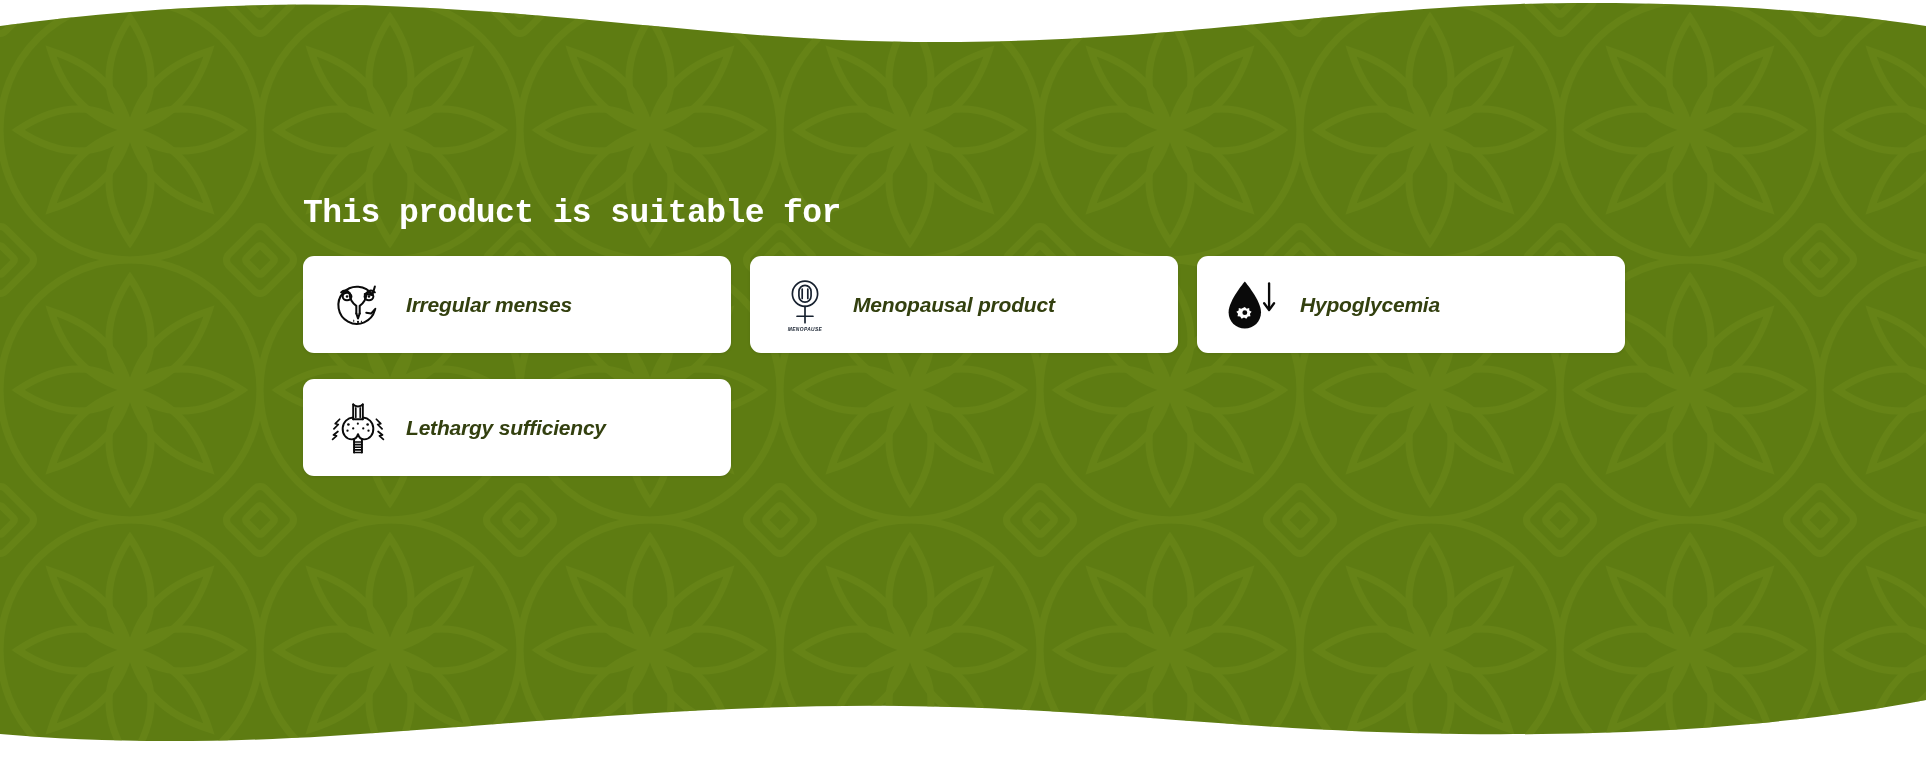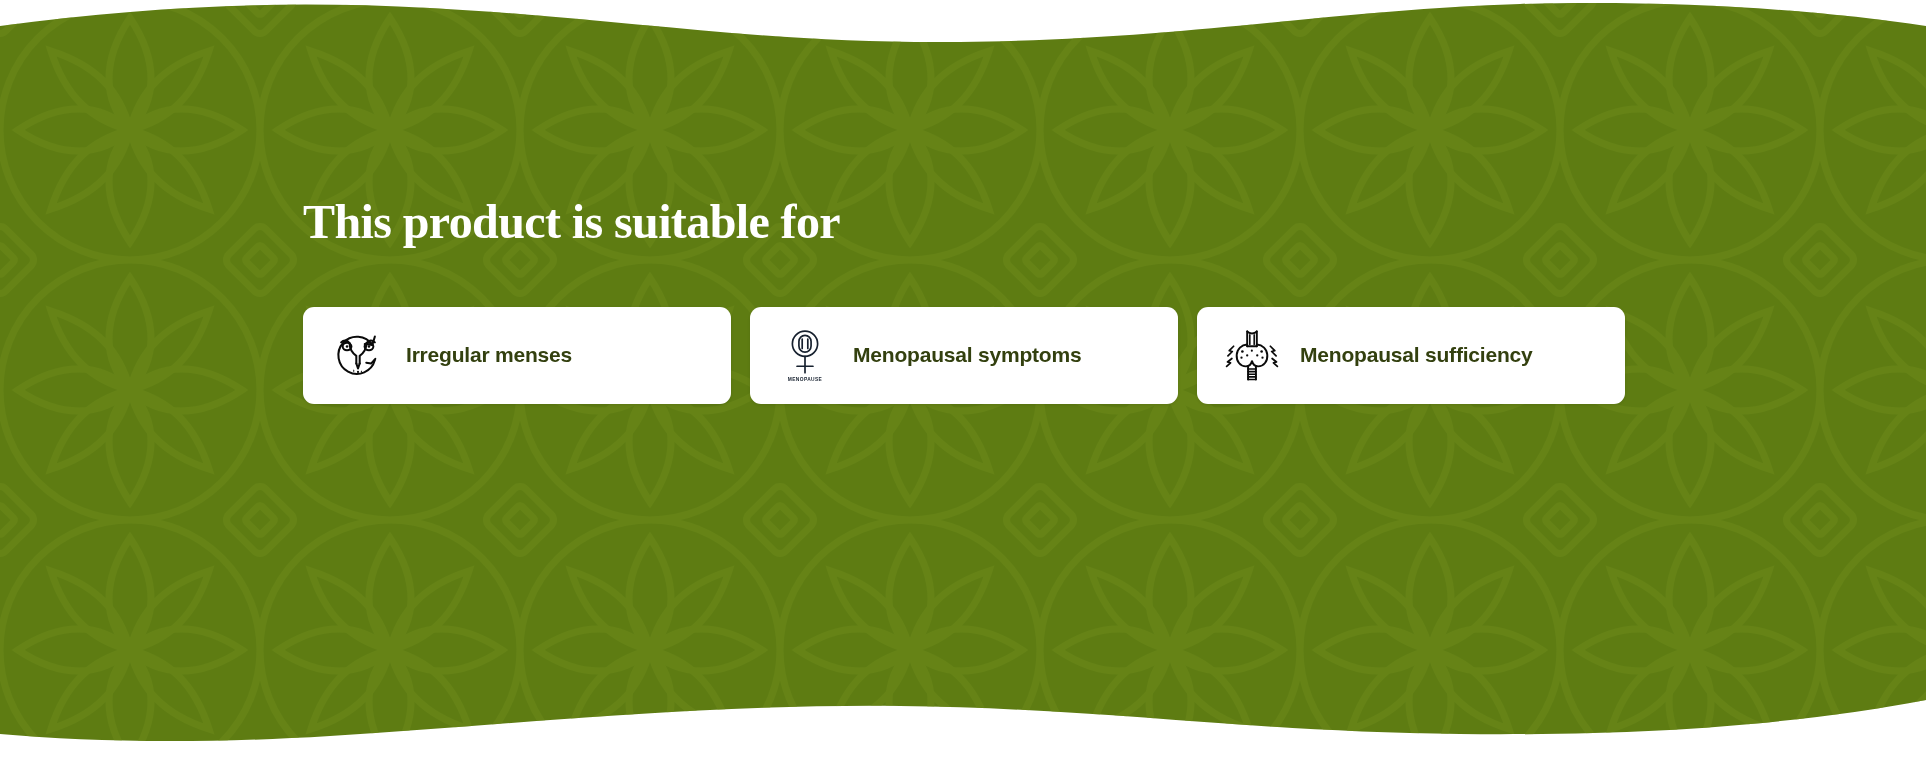--- a/index.html
+++ b/index.html
@@ -41,36 +41,37 @@
     position: absolute;
     top: 0; left: 0;
     width: 1926px;
     height: 764px;
     padding-left: 303px;
     padding-top: 196px;
   }
 
   .headline {
     color: #ffffff;
-    font-size: 48px;
+    font-size: 33px;
     font-weight: bold;
     letter-spacing: -0.6px;
     line-height: 1.1;
-    font-family: Liberation Serif, serif;
+    font-family: Liberation Mono, monospace;
     white-space: nowrap;
   }
 
   .card-grid {
-    margin-top: 58px;
+    margin-top: 24px;
     display: grid;
     grid-template-columns: repeat(3, 428px);
     grid-auto-rows: 97px;
     column-gap: 19px;
     row-gap: 26px;
     width: 1322px;
+    font-style: italic;
   }
 
   .card {
     background: #ffffff;
     border-radius: 11px;
     display: flex;
     align-items: center;
     padding-left: 27px;
     gap: 20px;
     box-shadow: 0 1px 3px rgba(0,0,0,0.10);
@@ -188,24 +189,44 @@
         <span class="card-icon">
           <svg width="50" height="58" viewBox="0 0 52 62" fill="none" stroke="#16202e" stroke-width="1.8" stroke-linecap="round" stroke-linejoin="round">
             <circle cx="26" cy="19" r="13.5"></circle>
             <rect x="19.5" y="10" width="13" height="18" rx="6.5"></rect>
             <path d="M23 14 L23 24 M29 14 L29 24"></path>
             <path d="M26 32.5 L26 50"></path>
             <path d="M17.5 43 L34.5 43"></path>
             <text x="26" y="59" font-family="'Liberation Sans', sans-serif" font-size="5.2" font-weight="bold" letter-spacing="0.4" fill="#16202e" stroke="none" text-anchor="middle">MENOPAUSE</text>
           </svg>
         </span>
-        <span class="card-label">Menopausal symptoms</span>
-      </div>
-
-
+        <span class="card-label">Menopausal product</span>
+      </div>
+
+
+      <div class="card">
+        <span class="card-icon">
+          <svg width="54" height="58" viewBox="0 0 60 64" fill="none">
+
+            <path d="M22 6 C22 6 40 27 40 40 C40 50.5 31.9 58 22 58
+                     C12.1 58 4 50.5 4 40 C4 27 22 6 22 6 Z" fill="#0a0a0a"></path>
+
+            <g fill="#ffffff">
+              <path d="M22 34.2 l2.1 2.0 2.8 -.9 .1 2.9 2.6 1.3 -1.9 2.2 .6 2.9 -2.9 .2
+                       -1.7 2.4 -2.6 -1.3 -2.6 1.3 -1.7 -2.4 -2.9 -.2 .6 -2.9 -1.9 -2.2
+                       2.6 -1.3 .1 -2.9 2.8 .9 Z"></path>
+              <circle cx="22" cy="40.5" r="2.7" fill="#0a0a0a"></circle>
+            </g>
+
+            <path d="M49 8 L49 36" stroke="#0a0a0a" stroke-width="2.6" stroke-linecap="round"></path>
+            <path d="M43.5 30 L49 37.5 L54.5 30" stroke="#0a0a0a" stroke-width="2.6" stroke-linecap="round" stroke-linejoin="round" fill="none"></path>
+          </svg>
+        </span>
+        <span class="card-label">Hypoglycemia</span>
+      </div>
 
       <div class="card">
         <span class="card-icon">
           <svg width="56" height="58" viewBox="0 0 64 64" fill="none" stroke="#0a0a0a" stroke-width="2.2" stroke-linecap="round" stroke-linejoin="round">
 
             <path d="M26.5 5 L26.5 22 M37.5 5 L37.5 22"></path>
             <path d="M26.5 5 q2 2.4 5.5 2.4 q3.5 0 5.5 -2.4"></path>
             <path d="M29.5 9 L29.5 20 M34.5 9 L34.5 20" stroke-width="1.8"></path>
 
             <path d="M26.5 20 C20 20.5 15 25 14.5 32 C14 39 18.5 45 25 45
@@ -227,18 +248,18 @@
             <path d="M27.5 45 L27.5 60 M36.5 45 L36.5 60"></path>
             <path d="M27.5 48 L36.5 48 M27.5 51 L36.5 51 M27.5 54 L36.5 54 M27.5 57 L36.5 57 M27.5 60 L36.5 60" stroke-width="1.8"></path>
 
             <path d="M11 22 L6 27 L9.5 28 L4.5 33" stroke-width="2"></path>
             <path d="M9 36 L4 40 L7.5 41 L3 45" stroke-width="2"></path>
 
             <path d="M53 22 L58 27 L54.5 28 L59.5 33" stroke-width="2"></path>
             <path d="M55 36 L60 40 L56.5 41 L61 45" stroke-width="2"></path>
           </svg>
         </span>
-        <span class="card-label">Menopausal sufficiency</span>
+        <span class="card-label">Lethargy sufficiency</span>
       </div>
 
     </div>
   </div>
 </div>
 
 </body></html>

